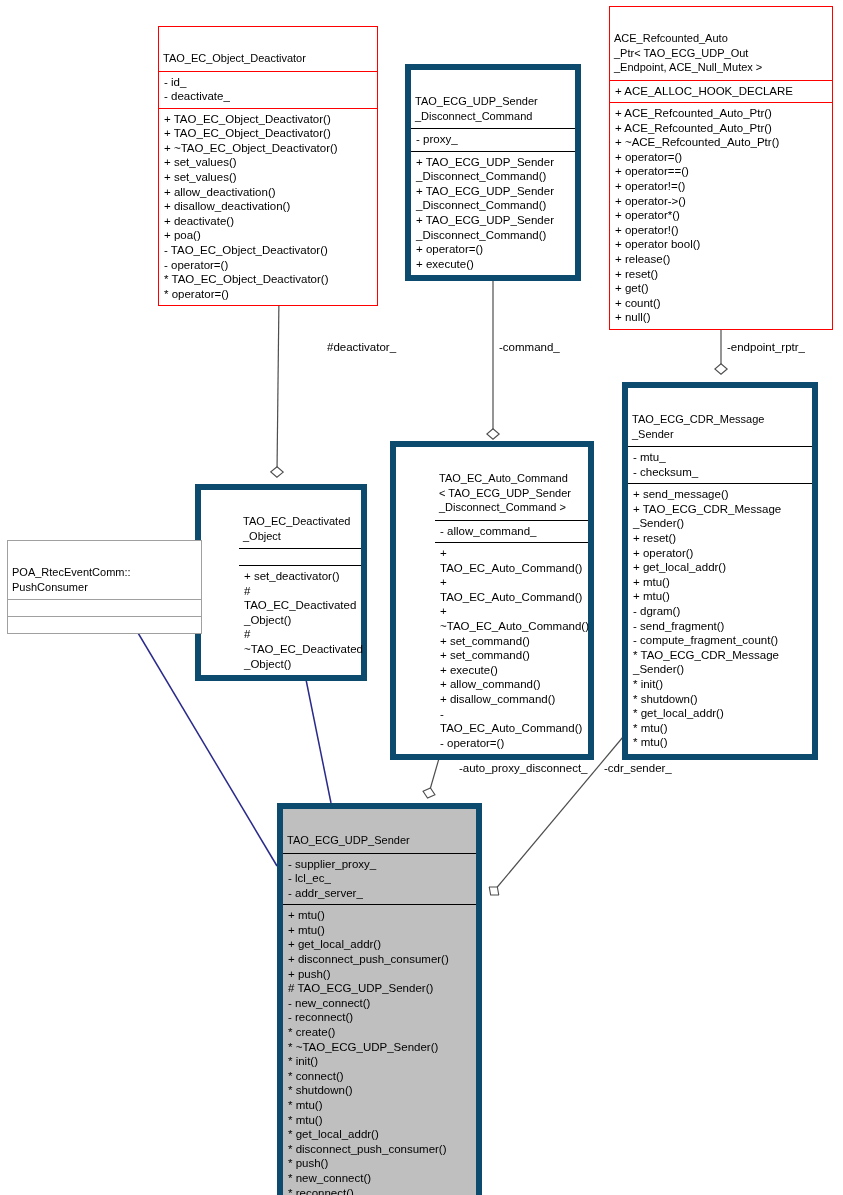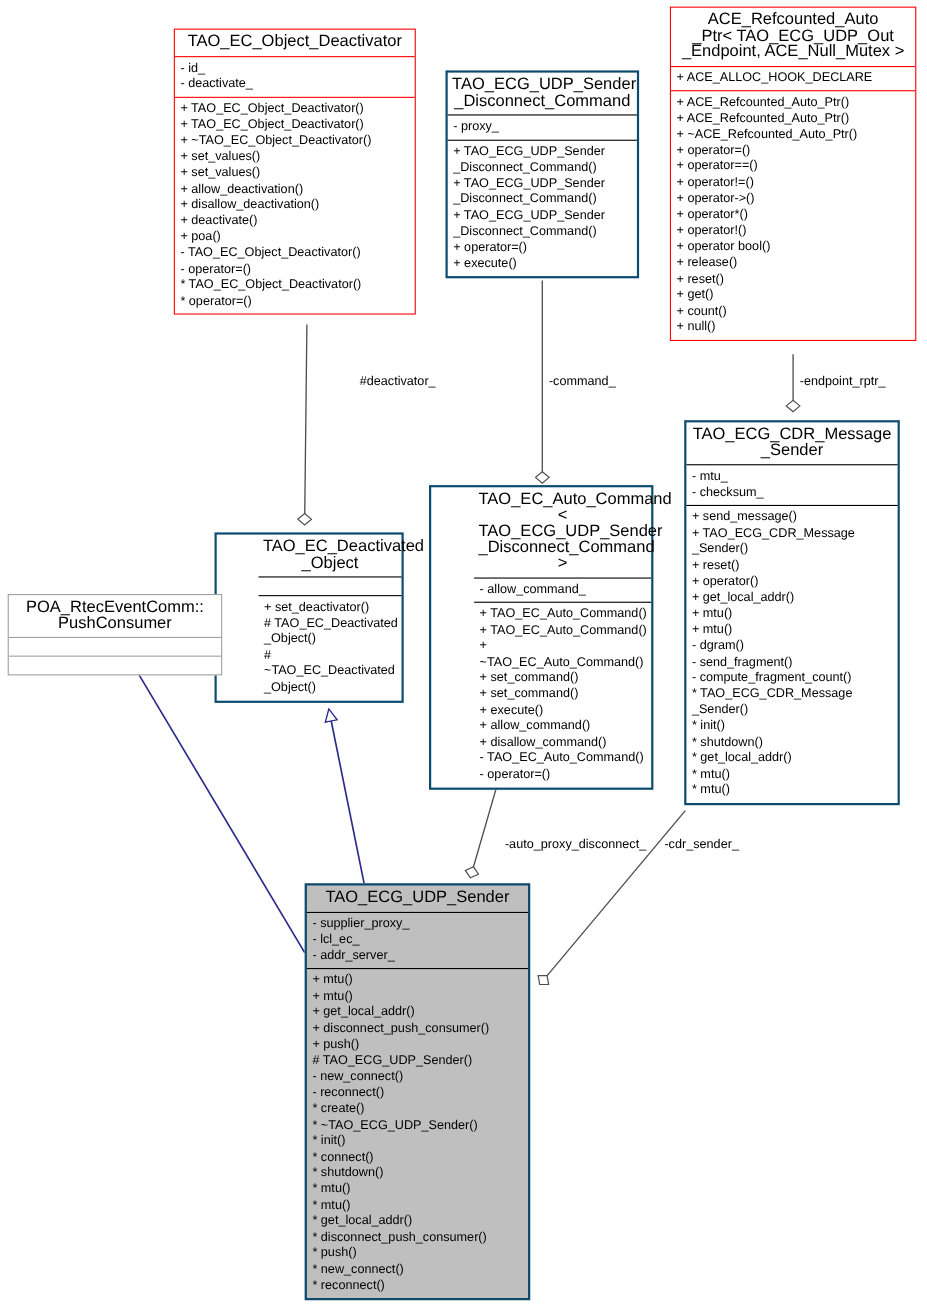--- a/index.html
+++ b/index.html
@@ -3,32 +3,32 @@
 <meta charset="utf-8">
 <style>
   html,body{margin:0;padding:0;background:#ffffff;}
   body{width:843px;height:1195px;position:relative;
        font-family:"Liberation Sans","DejaVu Sans",sans-serif;
        -webkit-font-smoothing:antialiased;}
   #canvas{position:absolute;left:0;top:0;width:843px;height:1195px;overflow:hidden;}
   svg.edges{position:absolute;left:0;top:0;width:843px;height:1195px;pointer-events:none;}
 
   .node{position:absolute;box-sizing:border-box;background:#ffffff;
-        border:2px solid #0c4a6e;}
+        border:6px solid #0c4a6e;}
   .node.red{border:1px solid #ff0000;}
   .node.gray-border{border:1px solid #a0a0a0;}
   .node.filled{background:#bfbfbf;}
 
   .sec{box-sizing:border-box;}
   .sec + .sec{border-top:1px solid #000000;}
   .node.red .sec + .sec{border-top:1px solid #ff0000;}
   .node.gray-border .sec + .sec{border-top:1px solid #a0a0a0;}
 
-  .title{text-align:center;font-size:15px;line-height:14.5px;color:#000;
-         padding:4px 4px 5px 4px;white-space:pre-line;}
+  .title{font-size:11px;line-height:14.5px;color:#000;
+         padding:4px 4px 5px 4px;white-space:pre-line;margin-top:20px;}
   .members{font-size:11.5px;line-height:14.6px;color:#000;
            padding:3px 2px 4px 5px;white-space:pre-line;}
   .members.empty{min-height:17px;}
   .mrow{white-space:pre-wrap;}
 
   .edge-label{position:absolute;font-size:11.5px;line-height:13px;color:#000;
               white-space:nowrap;background:transparent;}
 </style>
 </head>
 <body>

